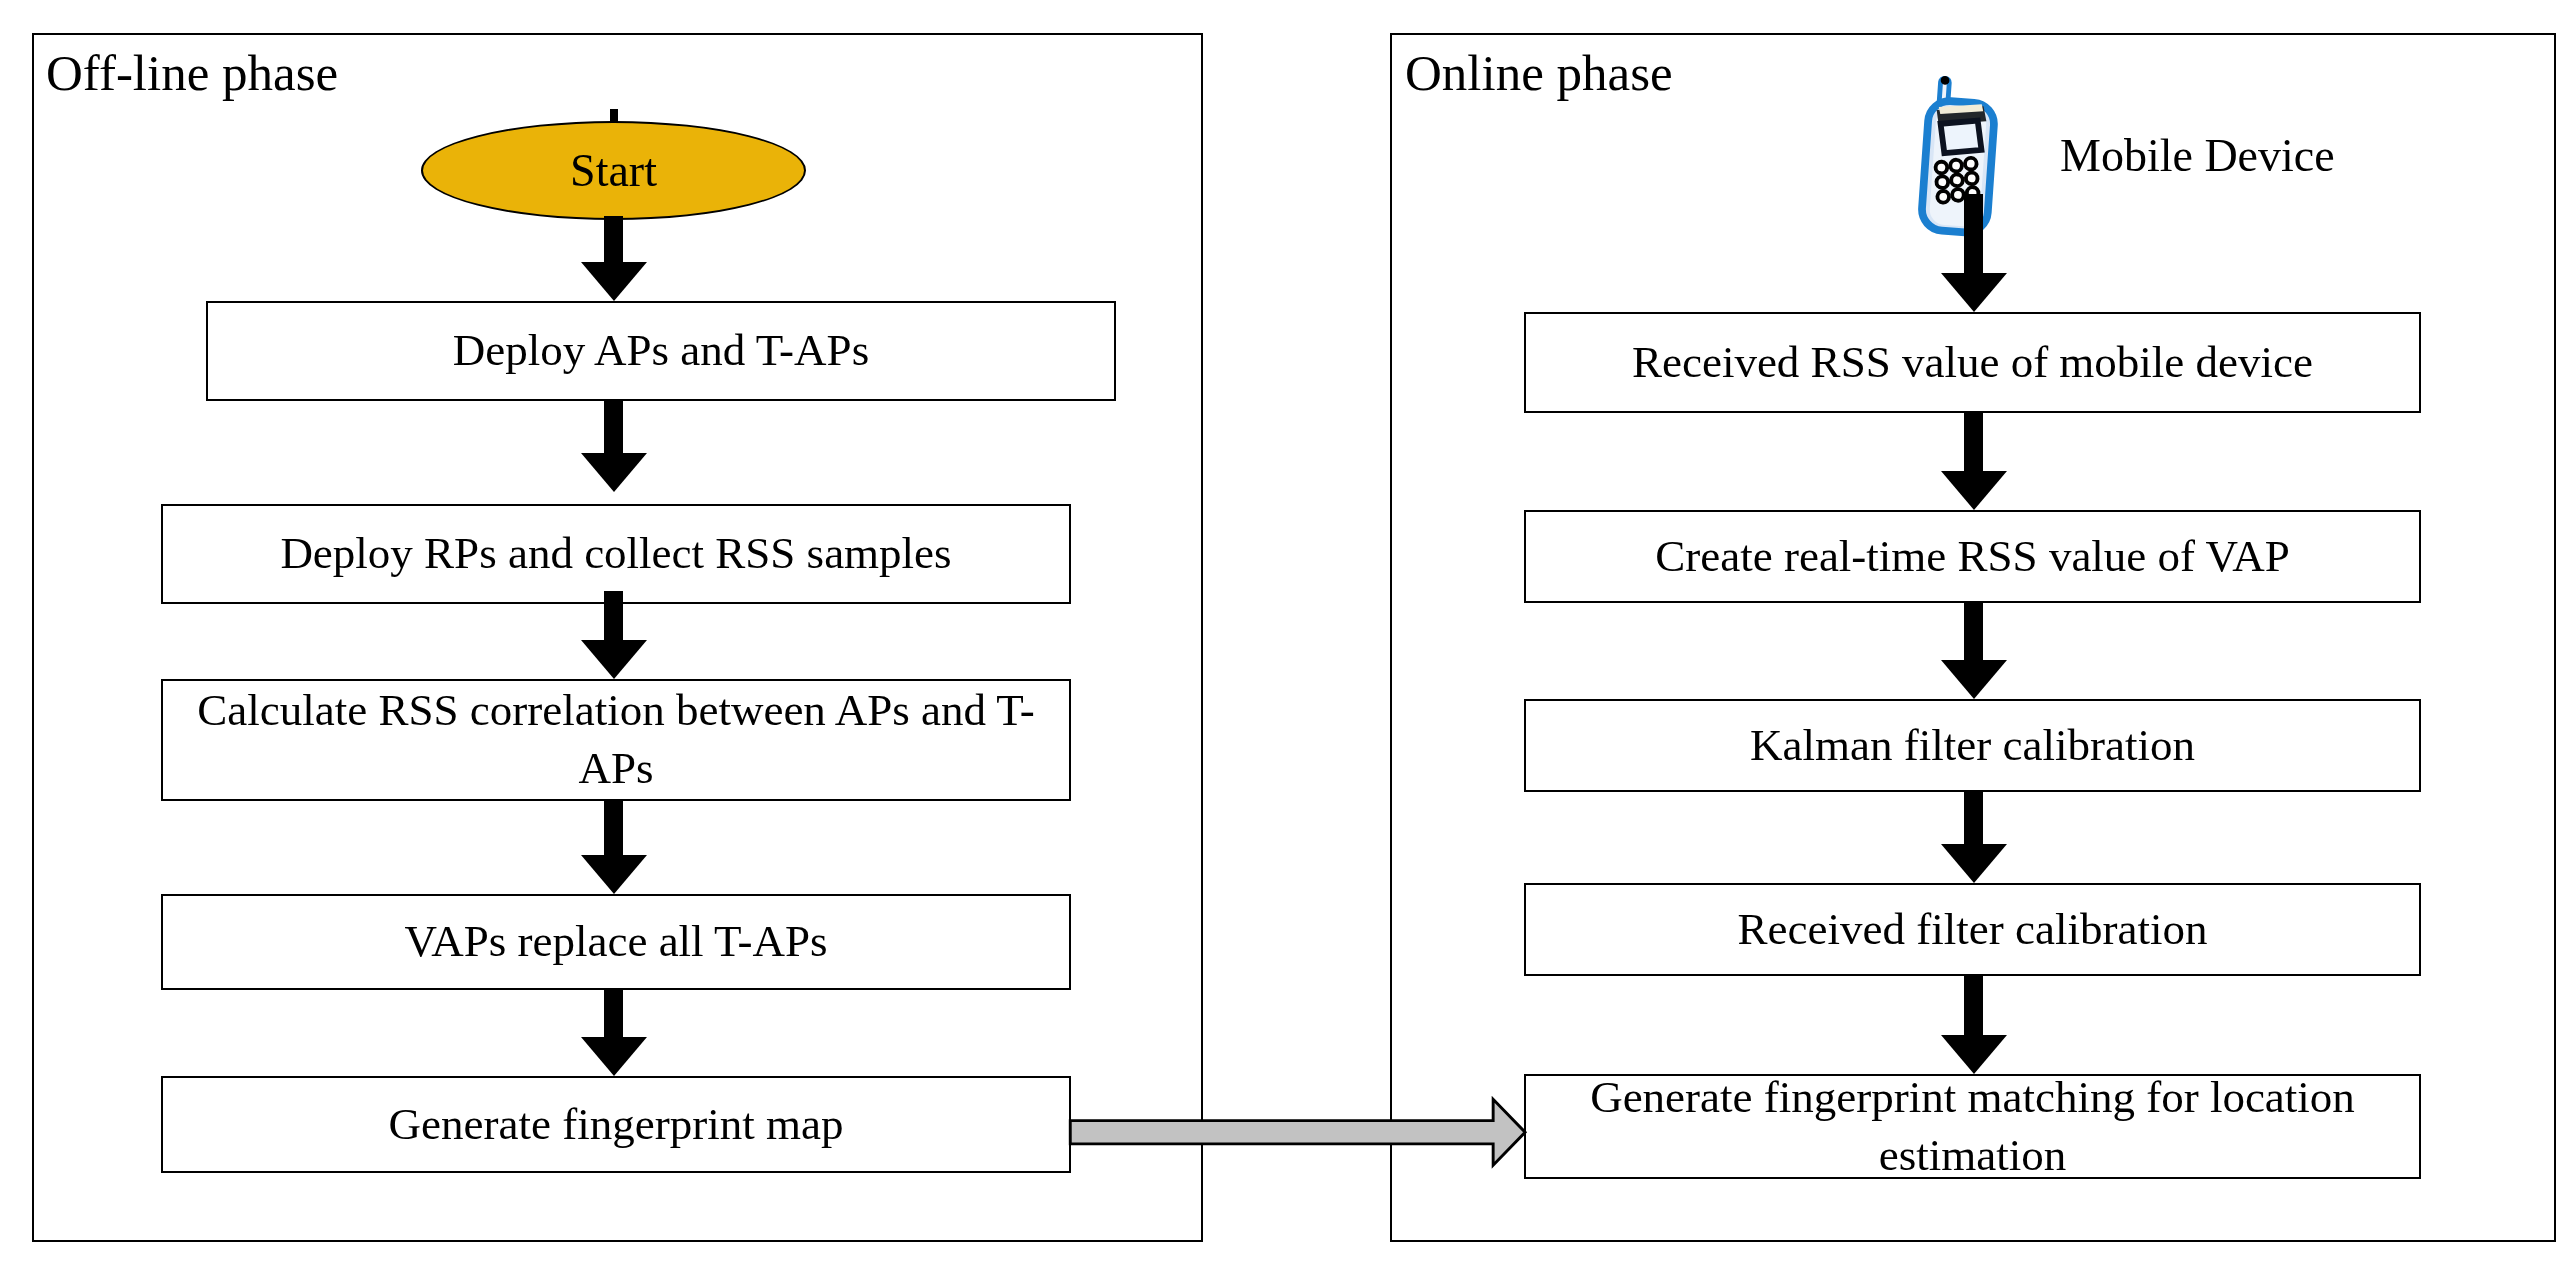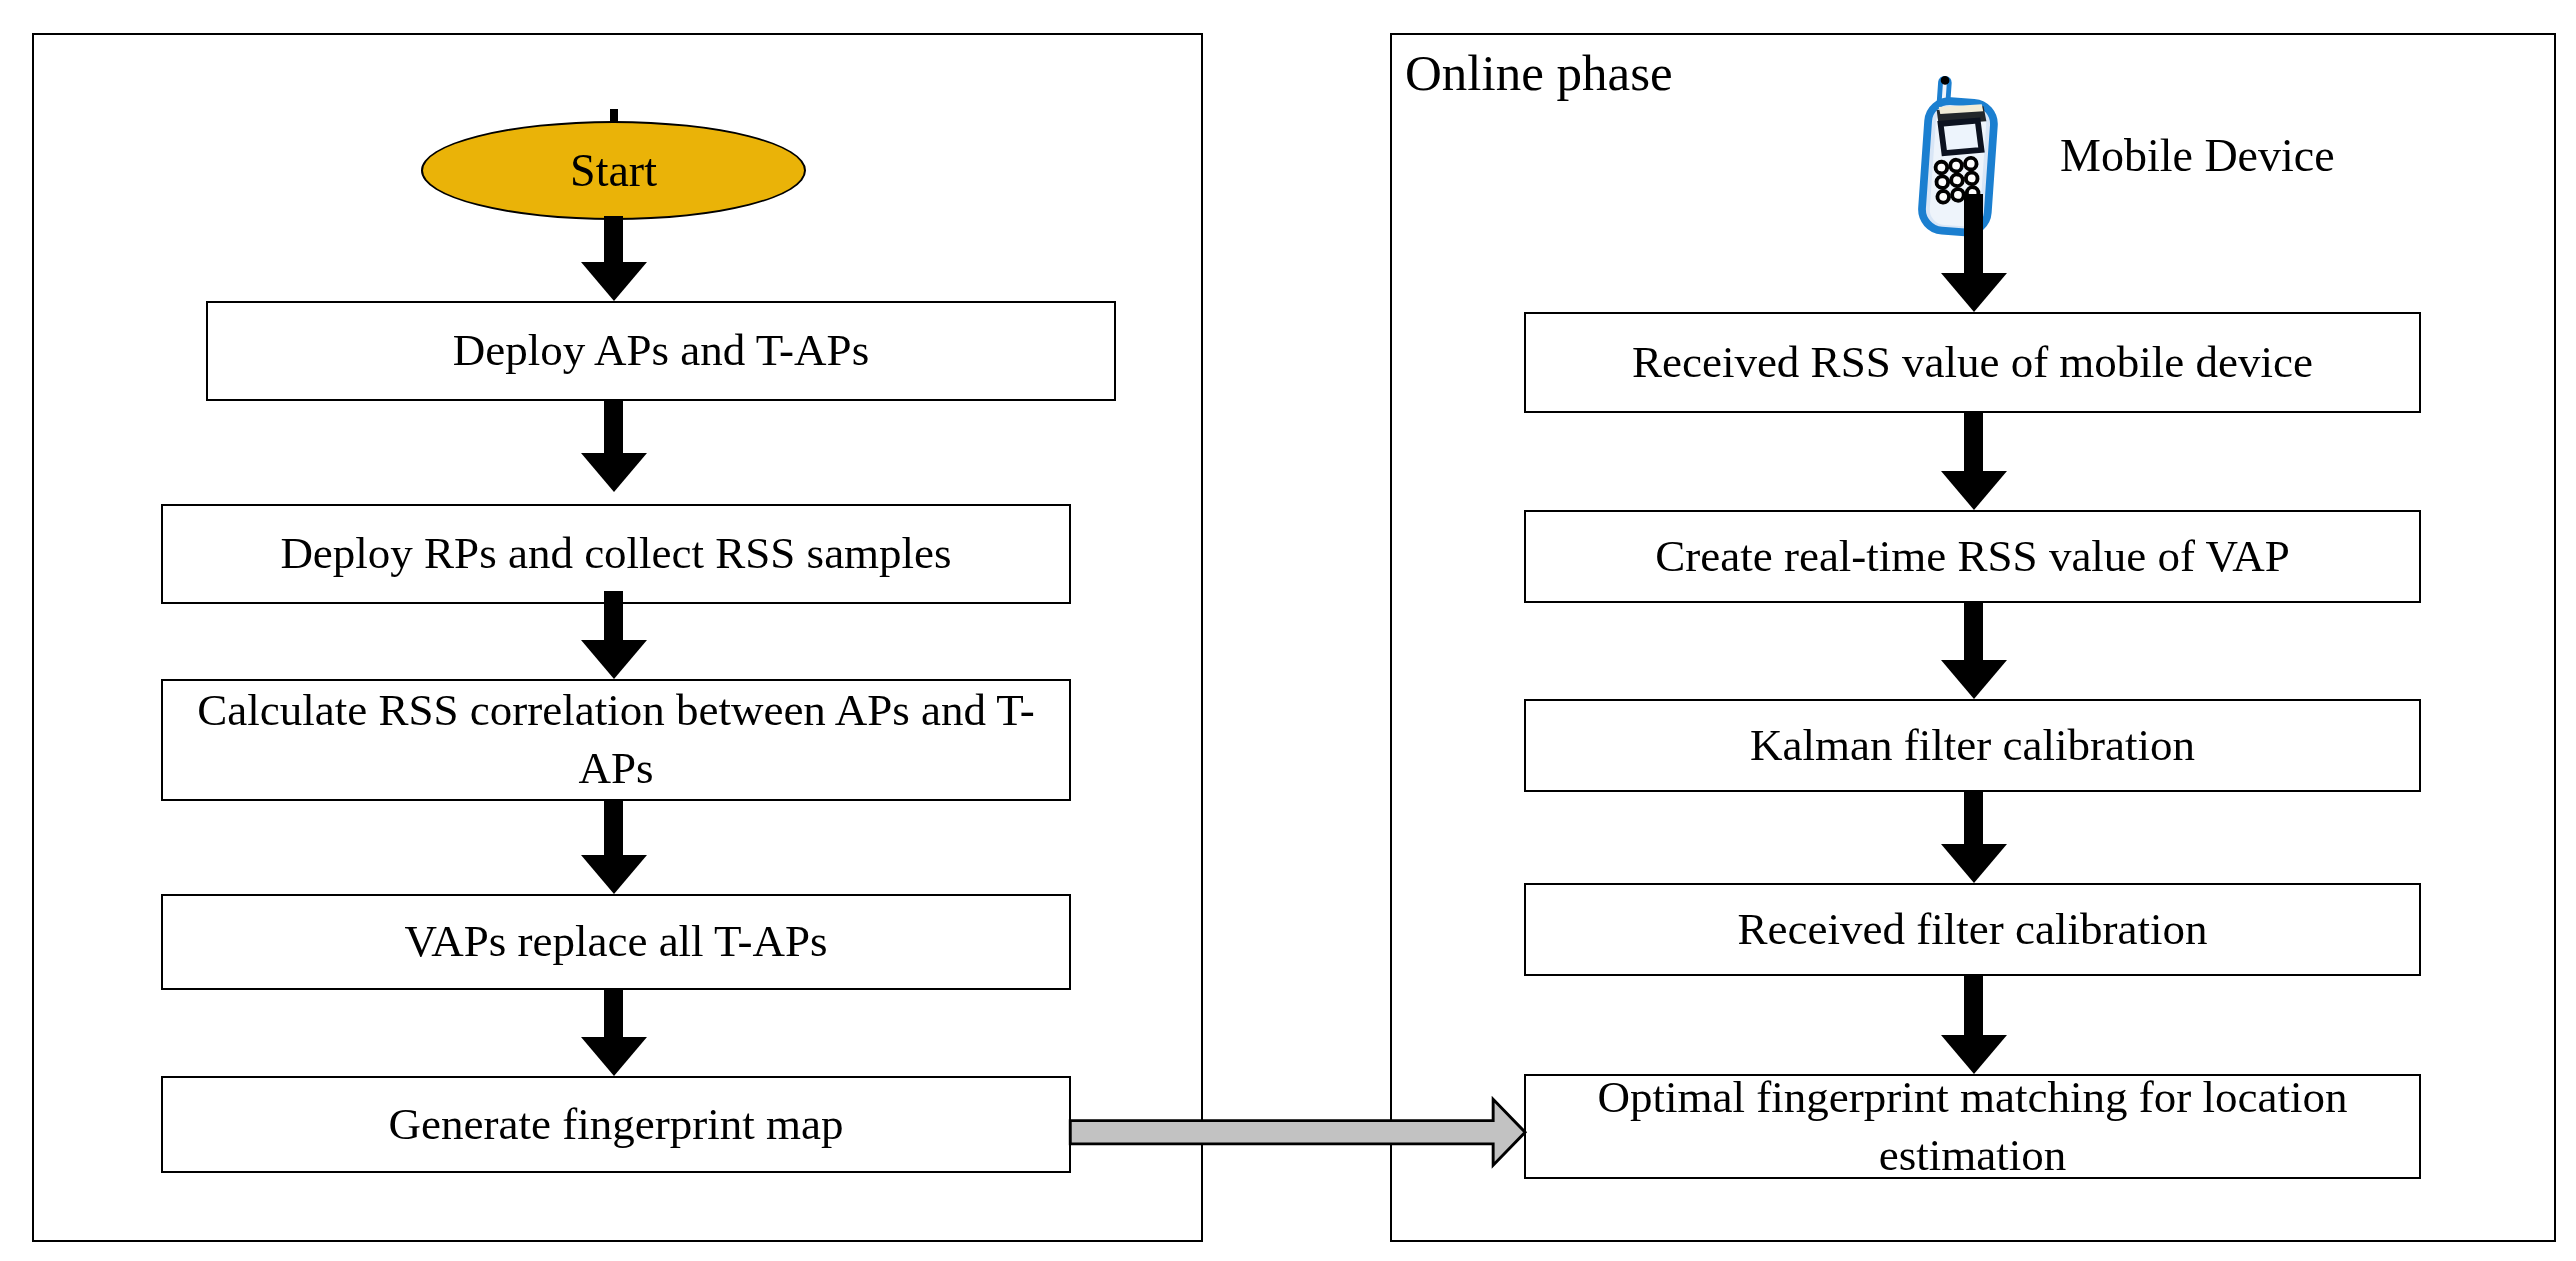--- a/index.html
+++ b/index.html
@@ -29,20 +29,21 @@
   #overlay{position:absolute;left:0;top:0;width:2576px;height:1262px;pointer-events:none;}
   .phone{position:absolute;}
   .device-label{position:absolute;font-size:46px;white-space:nowrap;}
 </style>
 </head>
 <body>
 
 <div id="canvas">
 
   <div class="panel" style="left:32px;top:33px;width:1167px;height:1205px;"></div>
+  <div class="panel-title" style="left:46px;top:45px;">Off-line phase</div>
 
   <div class="terminator" style="left:421px;top:121px;width:381px;height:95px;">
     <span>Start</span>
   </div>
   <div class="nub" style="left:610px;top:109px;width:7.7px;height:13.5px;"></div>
 
   <div class="step" style="left:161px;top:301px;width:910px;height:100px;margin-left:45px;">
     <span>Deploy APs and T-APs</span>
   </div>
   <div class="step" style="left:161px;top:504px;width:910px;height:100px;">
@@ -112,21 +113,21 @@
   <div class="step" style="left:1524px;top:699px;width:897px;height:93px;">
     <span>Kalman filter calibration</span>
   </div>
   <div class="step" style="left:1524px;top:510px;width:897px;height:93px;">
     <span>Create real-time RSS value of VAP</span>
   </div>
   <div class="step" style="left:1524px;top:883px;width:897px;height:93px;">
     <span>Received filter calibration</span>
   </div>
   <div class="step" style="left:1524px;top:1074px;width:897px;height:105px;">
-    <span>Optimal fingerprint matching for location estimation</span>
+    <span>Generate fingerprint matching for location estimation</span>
   </div>
 
   <div class="varrow" style="left:1941px;top:194px;height:118px;">
     <div class="shaft" style="height:79px;"></div>
     <div class="head"></div>
   </div>
   <div class="varrow" style="left:1941px;top:412px;height:98px;">
     <div class="shaft" style="height:59px;"></div>
     <div class="head"></div>
   </div>

